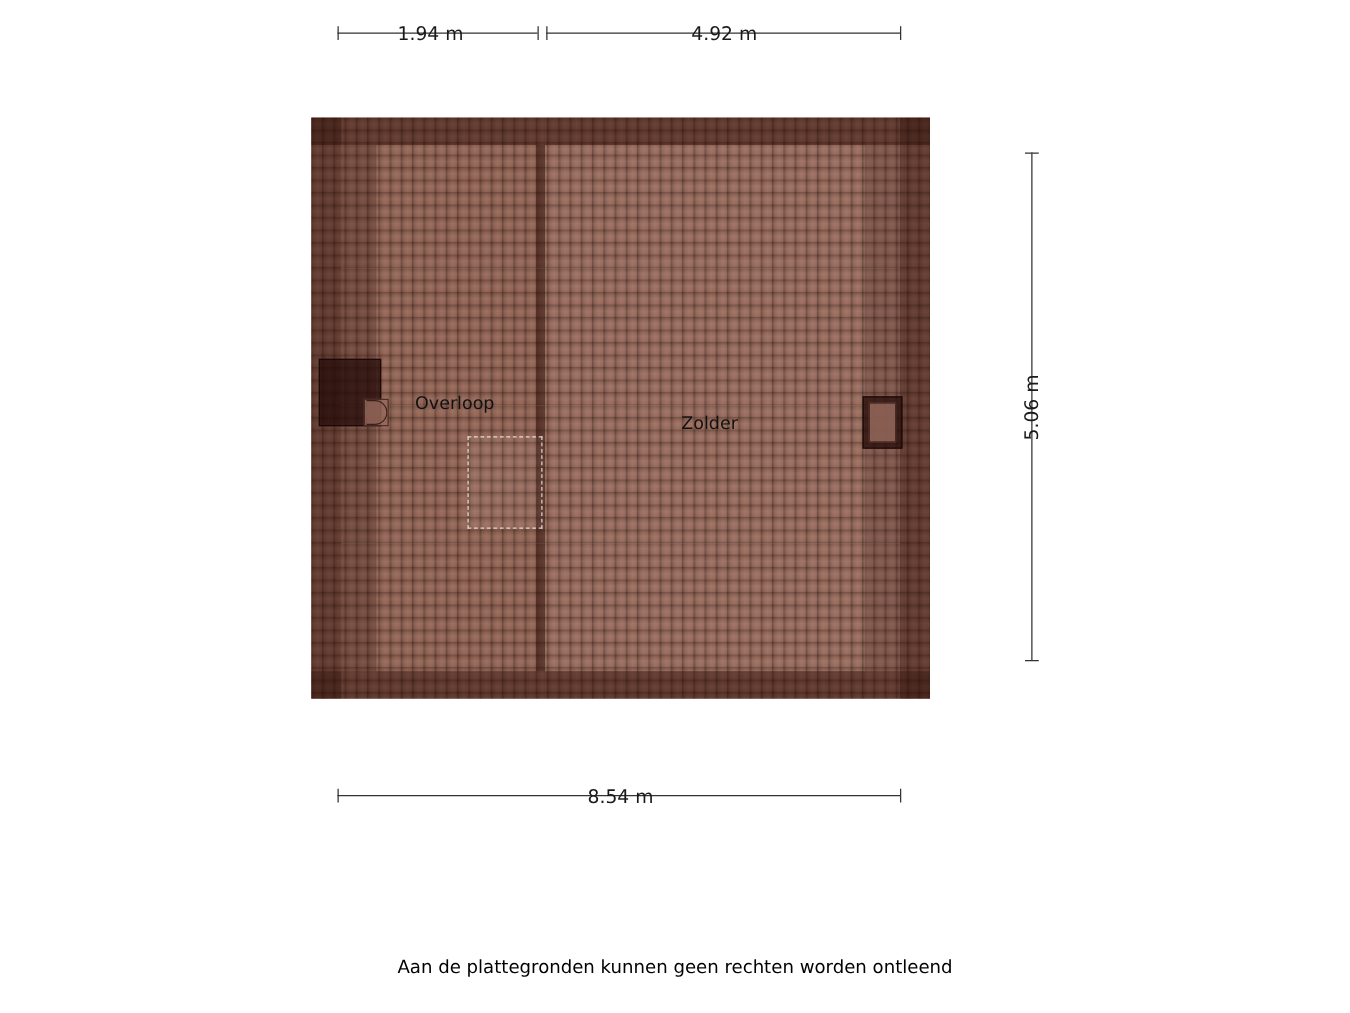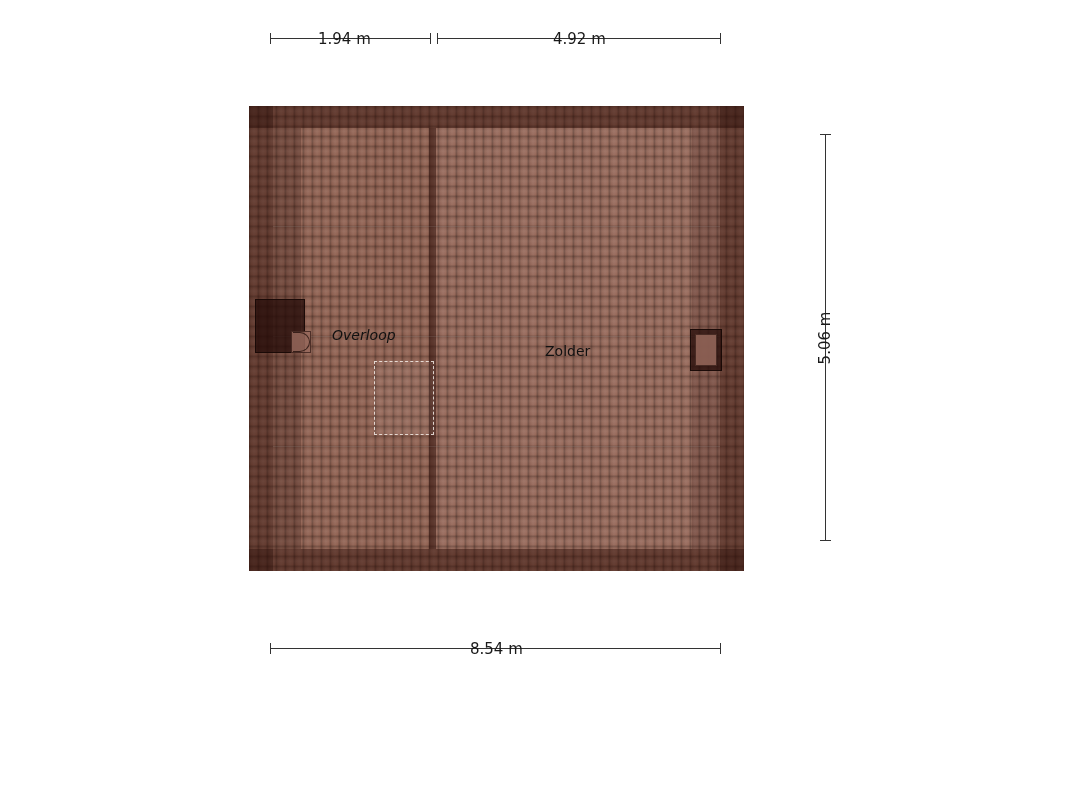--- a/index.html
+++ b/index.html
@@ -10,21 +10,21 @@
   body {
     width: 1080px;
     height: 810px;
     position: relative;
     font-family: "DejaVu Sans", "Liberation Sans", sans-serif;
     color: #000000;
     overflow: hidden;
   }
   .stage {
     position: absolute;
-    left: 0; top: 16px;
+    left: 0; top: 4px;
     width: 1080px;
     height: 734px;
   }
 
   
   .dim-label {
     position: absolute;
     font-size: 15px;
     color: #1a1a1a;
     white-space: nowrap;
@@ -244,18 +244,19 @@
 
     <div class="opening" style="left:6px; top:193px; width:48px; height:52px;"></div>
     <div class="opening-inner" style="left:42px; top:225px; width:18px; height:20px;"></div>
     <div class="door-arc" style="left:44px; top:226px; width:16px; height:18px;"></div>
 
     <div class="opening" style="left:441px; top:223px; width:30px; height:40px;"></div>
     <div class="opening-inner" style="left:446px; top:228px; width:20px; height:30px;"></div>
 
     <div class="hatch" style="left:125px; top:255px; width:58px; height:72px;"></div>
 
-    <div class="room-label" style="left:83px; top:221px;font-style:italic;">Overloop</div>
+    <div class="room-label" style="left:83px; top:221px;">Overloop</div>
     <div class="room-label" style="left:272px; top:237px;padding-left:24px;">Zolder</div>
   </div>
 
+  <div class="footer line1">Aan de plattegronden kunnen geen rechten worden ontleend</div>
 
 </div>
 
 </body></html>

